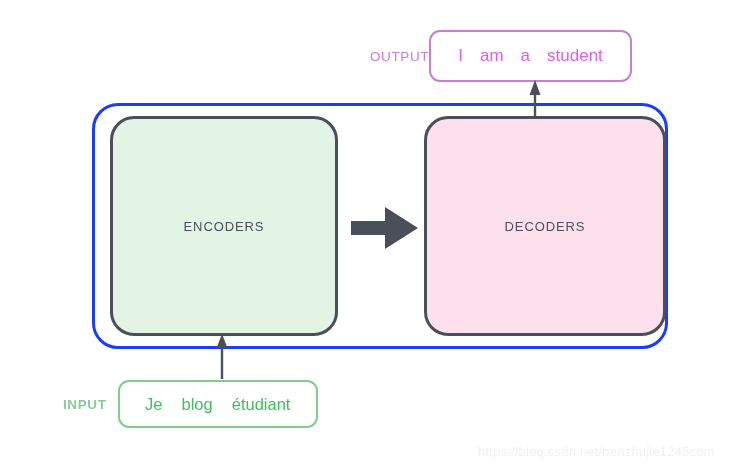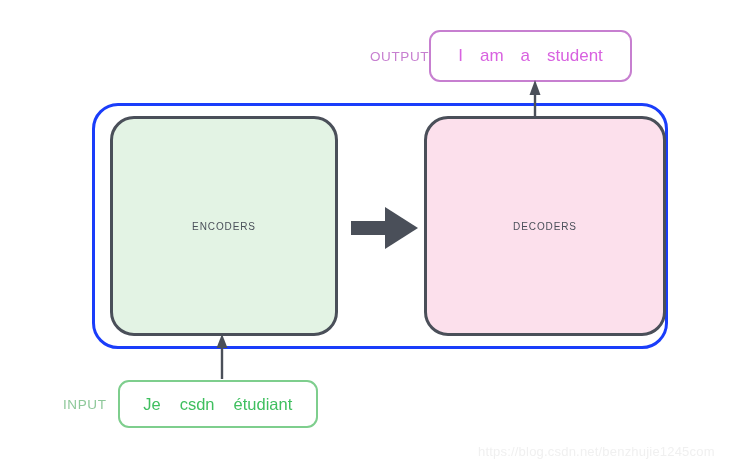--- a/index.html
+++ b/index.html
@@ -66,20 +66,21 @@
     height: 50px;
     display: flex;
     align-items: center;
   }
   #input-label {
     font-size: 13.5px;
     letter-spacing: 0.6px;
     color: #8ec89a;
     white-space: nowrap;
     margin-right: 11px;
+    font-weight: bold;
   }
   #input-box {
     flex: 1 1 auto;
     height: 48px;
     box-sizing: border-box;
     border: 2.2px solid #7ece8d;
     border-radius: 11px;
     background: #ffffff;
     display: flex;
     align-items: center;
@@ -129,21 +130,21 @@
     height: 220px;
     box-sizing: border-box;
     border: 3px solid #4a4f59;
     border-radius: 24px;
     background: #fce0ec;
     display: flex;
     align-items: center;
     justify-content: center;
   }
   .stack-label {
-    font-size: 10px;
+    font-size: 13px;
     letter-spacing: 0.9px;
     color: #4a4f59;
     user-select: none;
   }
 
   
   #arrow-layer {
     position: absolute;
     inset: 0;
     width: 756px;
@@ -203,20 +204,20 @@
     <g>
       <line x1="535" y1="116" x2="535" y2="92" stroke="#4a4f59" stroke-width="2.4"></line>
       <polygon points="535,80 529.5,95 540.5,95" fill="#4a4f59"></polygon>
     </g>
   </svg>
 
   <div id="input-row">
     <span id="input-label">INPUT</span>
     <div id="input-box">
       <span class="token">Je</span>
-      <span class="token">csdn</span>
+      <span class="token">blog</span>
       <span class="token">étudiant</span>
     </div>
   </div>
 
   <div id="watermark">https://blog.csdn.net/benzhujie1245com</div>
 
 </div>
 
 </body></html>

